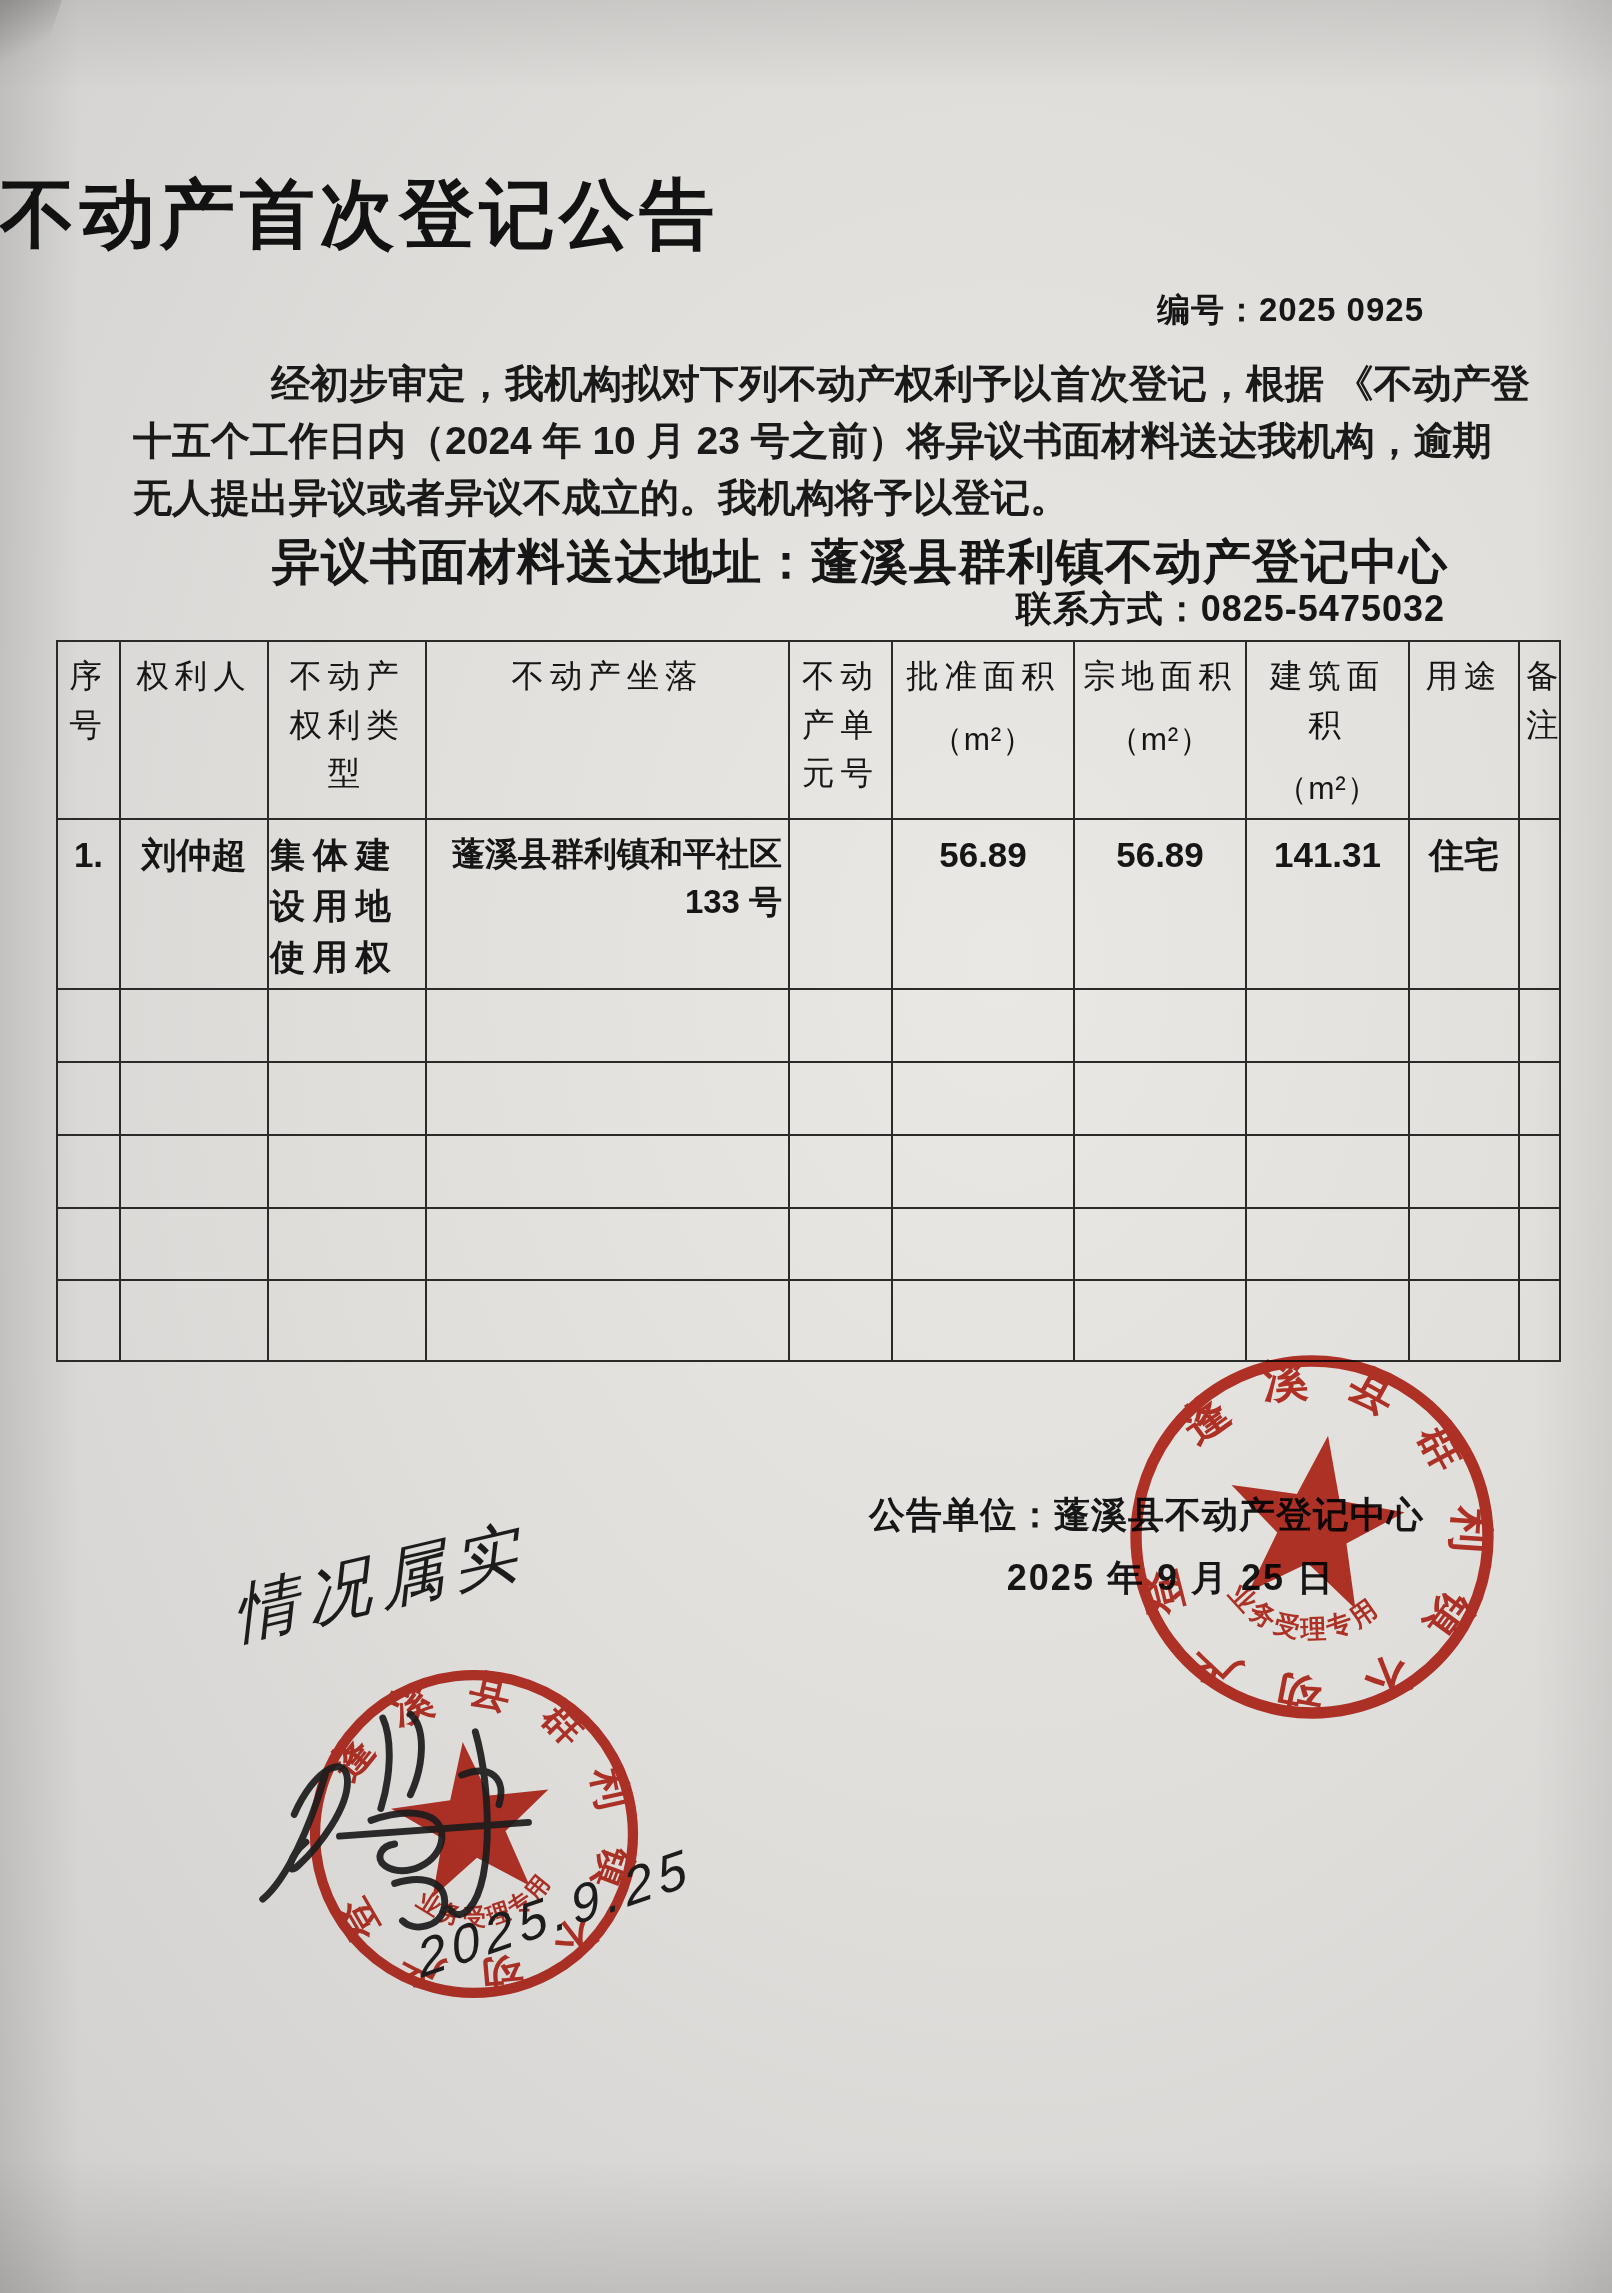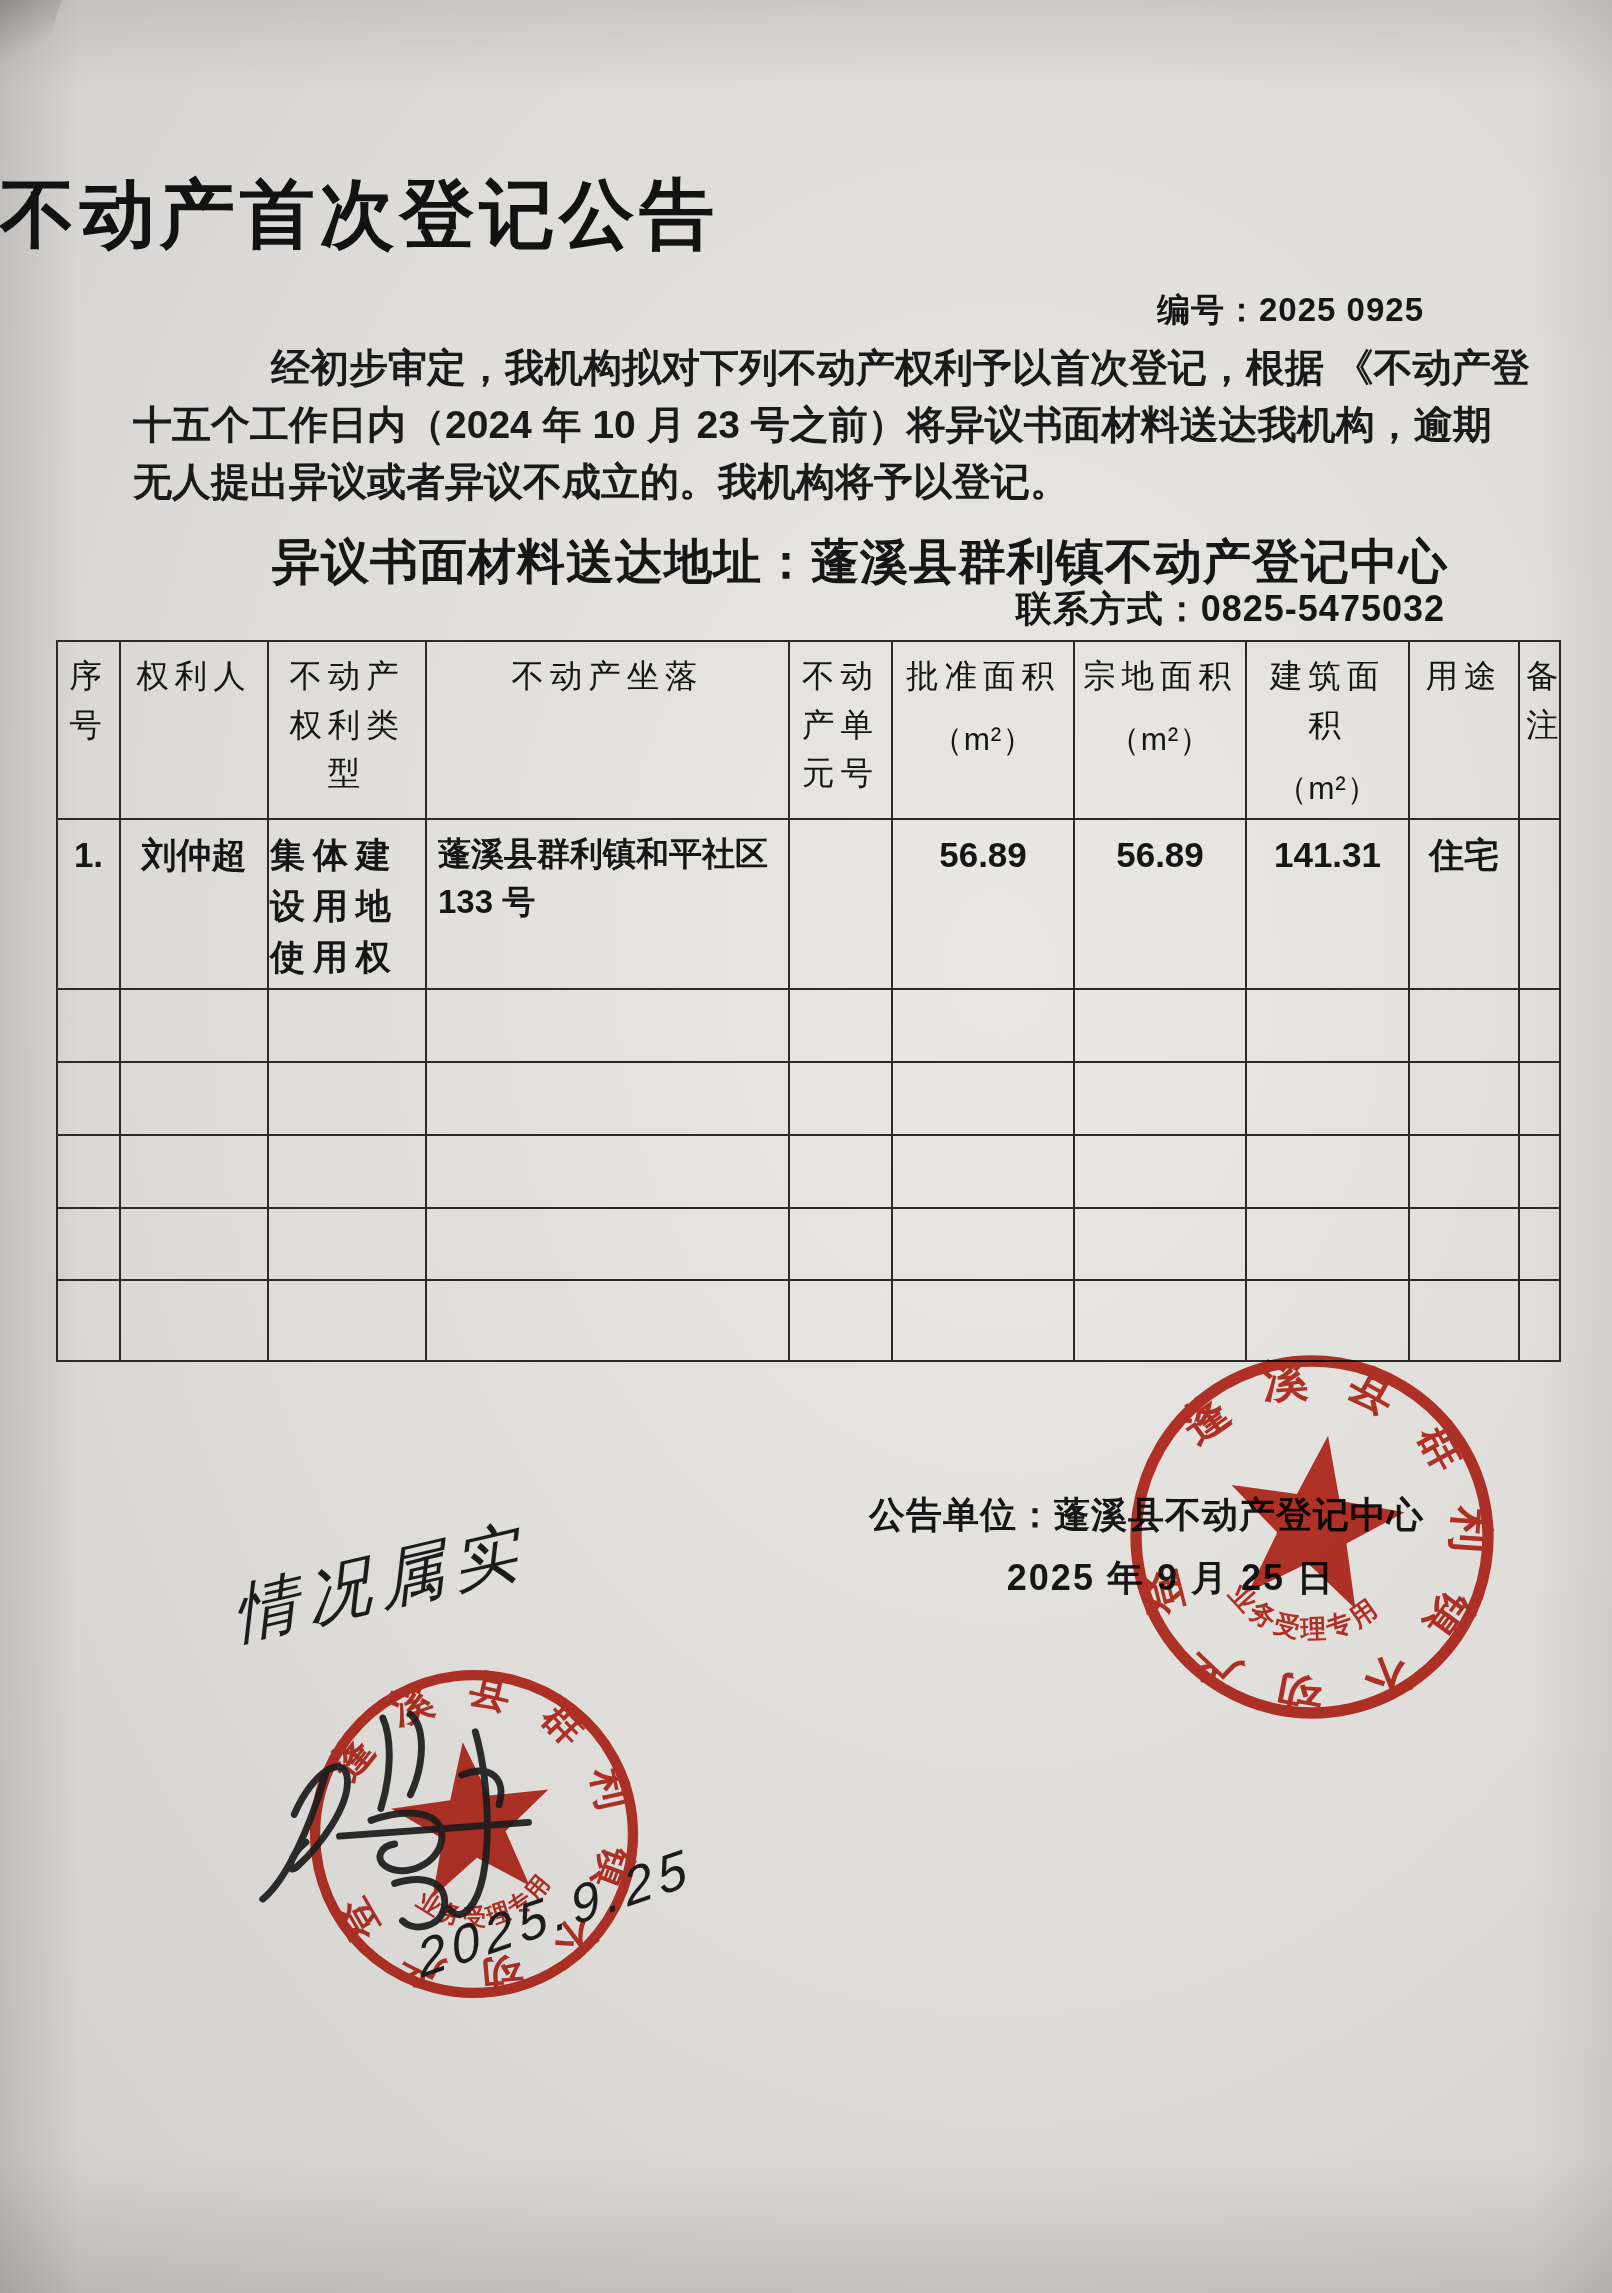--- a/index.html
+++ b/index.html
@@ -26,21 +26,21 @@
   .doc-title{
     position:absolute;top:165px;left:0;width:100%;
     font-size:75px;font-weight:700;letter-spacing:4.9px;
     color:#121212;
   }
   .doc-number{
     position:absolute;top:288px;right:189px;
     font-size:33px;font-weight:700;letter-spacing:1px;text-align:center;
   }
   .body-text{
-    position:absolute;top:339px;left:133px;width:1325px;
+    position:absolute;top:355px;left:133px;width:1325px;
     font-size:39px;font-weight:600;line-height:57px;color:#1a1a1a;
   }
   .body-text .line{white-space:nowrap;}
   .body-text .indent{padding-left:138px;}
   .address-line{
     position:absolute;top:530px;right:165px;
     font-size:48px;font-weight:600;letter-spacing:1px;
   }
   .contact-line{
     position:absolute;top:585px;right:168px;
@@ -58,21 +58,21 @@
   }
   table.reg th{
     font-weight:400;font-size:32.5px;letter-spacing:5.9px;line-height:1.5;
     height:120px;
     border-radius:18px;
   }
   table.reg th .unit{display:block;margin-top:15.8px;letter-spacing:1px;font-size:31.5px;}
   tr.data-row td{height:126px;font-size:35px;font-weight:600;line-height:1.45;}
   tr.data-row td.seq{text-align:center;}
   tr.data-row td.right-type{text-align:left;letter-spacing:7.9px;padding-left:1px;}
-  tr.data-row td.location{text-align:left;font-size:33px;letter-spacing:0;padding-left:11px;}
+  tr.data-row td.location{text-align:right;font-size:33px;letter-spacing:0;padding-left:11px;}
   tr.empty-row td{height:55px;}
   tr.empty-row.tall td{height:63px;}
   .announcer-line{
     position:absolute;top:1491px;right:189px;
     font-size:36px;font-weight:600;letter-spacing:1px;
   }
   .date-line{
     position:absolute;top:1554px;right:278px;
     font-size:36px;font-weight:600;letter-spacing:2px;
   }

